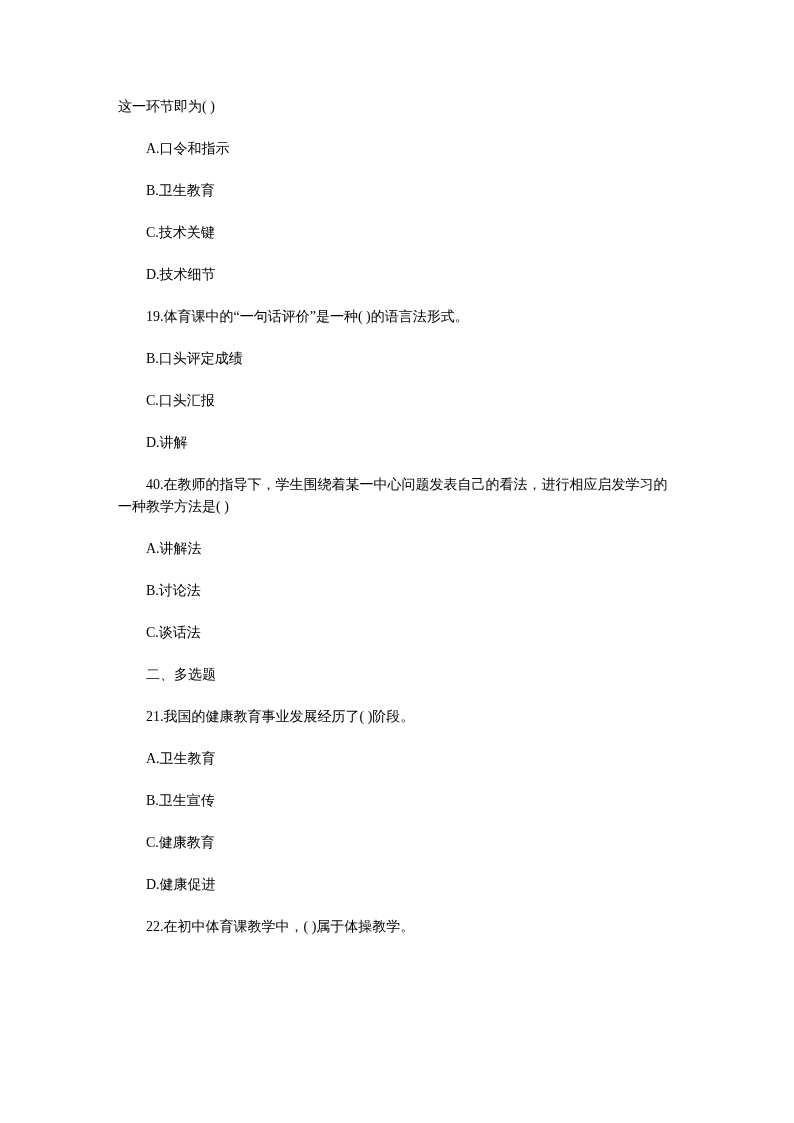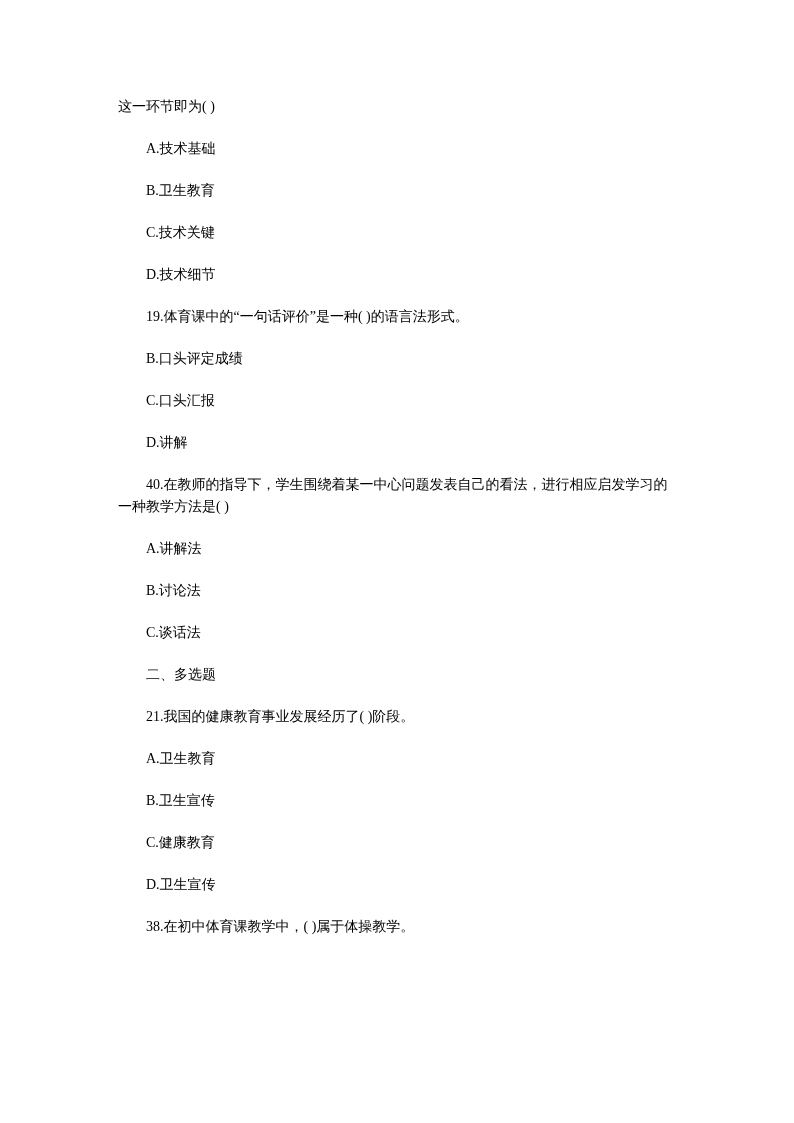--- a/index.html
+++ b/index.html
@@ -32,33 +32,33 @@
   .para.indent {
     text-indent: 2em;
   }
 </style>
 </head>
 <body>
 
 <div class="page">
   <div class="doc-body">
       <p class="para">这一环节即为( )</p>
-      <p class="para indent">A.技术基础</p>
+      <p class="para indent">A.口令和指示</p>
       <p class="para indent">B.卫生教育</p>
       <p class="para indent">C.技术关键</p>
       <p class="para indent">D.技术细节</p>
       <p class="para indent">19.体育课中的“一句话评价”是一种( )的语言法形式。</p>
       <p class="para indent">B.口头评定成绩</p>
       <p class="para indent">C.口头汇报</p>
       <p class="para indent">D.讲解</p>
       <p class="para indent">40.在教师的指导下，学生围绕着某一中心问题发表自己的看法，进行相应启发学习的一种教学方法是( )</p>
       <p class="para indent">A.讲解法</p>
       <p class="para indent">B.讨论法</p>
       <p class="para indent">C.谈话法</p>
       <p class="para indent">二、多选题</p>
       <p class="para indent">21.我国的健康教育事业发展经历了( )阶段。</p>
       <p class="para indent">A.卫生教育</p>
       <p class="para indent">B.卫生宣传</p>
       <p class="para indent">C.健康教育</p>
-      <p class="para indent">D.卫生宣传</p>
-      <p class="para indent">38.在初中体育课教学中，( )属于体操教学。</p>
+      <p class="para indent">D.健康促进</p>
+      <p class="para indent">22.在初中体育课教学中，( )属于体操教学。</p>
     </div>
 </div>
 
 </body></html>

